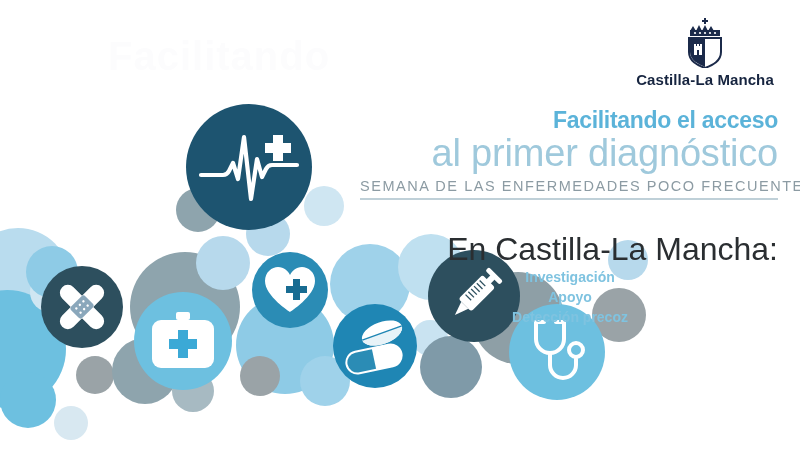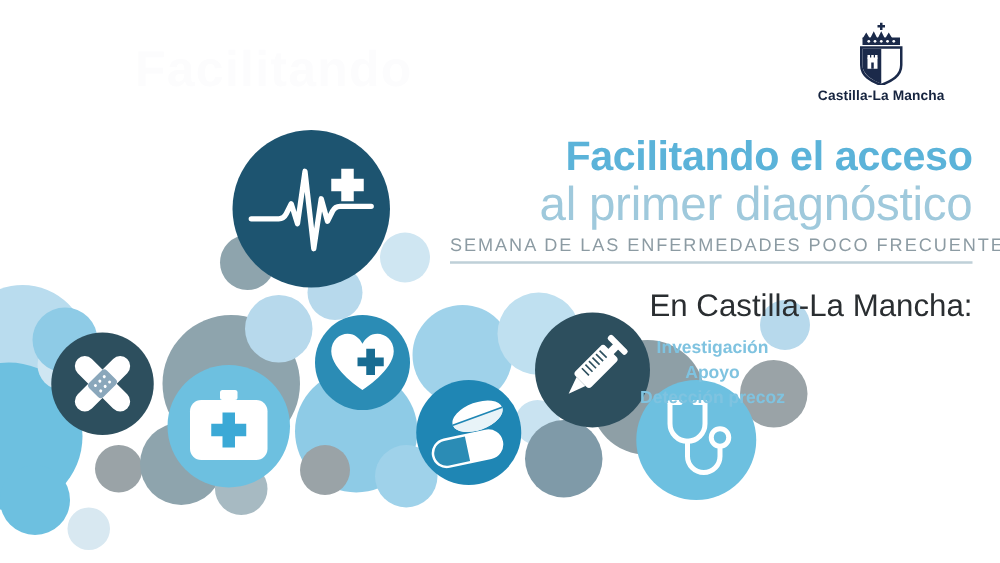--- a/index.html
+++ b/index.html
@@ -48,36 +48,36 @@
   
   .logo {
     position: absolute;
     right: 24px; top: 18px;
     width: 142px;
     text-align: center;
   }
   .logo-shield { margin: 0 auto; display: block; }
   .logo-text {
     margin-top: 3px;
-    font-size: 11px;
+    font-size: 15px;
     font-weight: bold;
     color: #16243f;
     letter-spacing: 0.1px;
     white-space: nowrap;
   }
 
   
   .headline {
     position: absolute;
     left: 360px; top: 108px;
     width: 418px;
     text-align: right;
   }
   .headline-1 {
-    font-size: 33px;
+    font-size: 23px;
     font-weight: bold;
     color: #5bb3d9;
     line-height: 1.06;
     letter-spacing: -0.3px;
     white-space: nowrap;
   }
   .headline-2 {
     font-size: 38px;
     font-weight: normal;
     color: #9fc9dc;
@@ -95,21 +95,21 @@
     white-space: nowrap;
     text-align: right;
   }
 
   
   .region-line {
     position: absolute;
     left: 400px; top: 231px;
     width: 378px;
     text-align: right;
-    font-size: 25px;
+    font-size: 32px;
     color: #2a2e31;
     white-space: nowrap;
   }
   .keywords {
     position: absolute;
     left: 430px; top: 267px;
     width: 280px;
     text-align: center;
   }
   .keyword {

